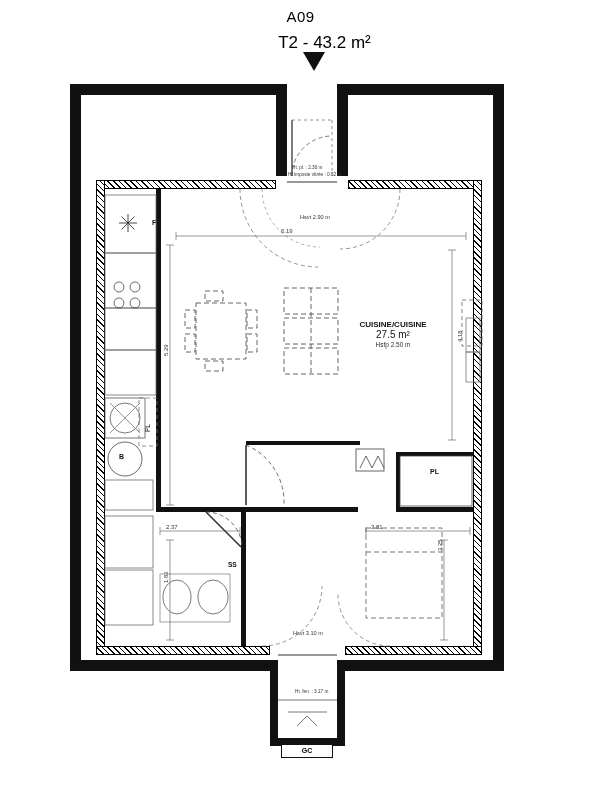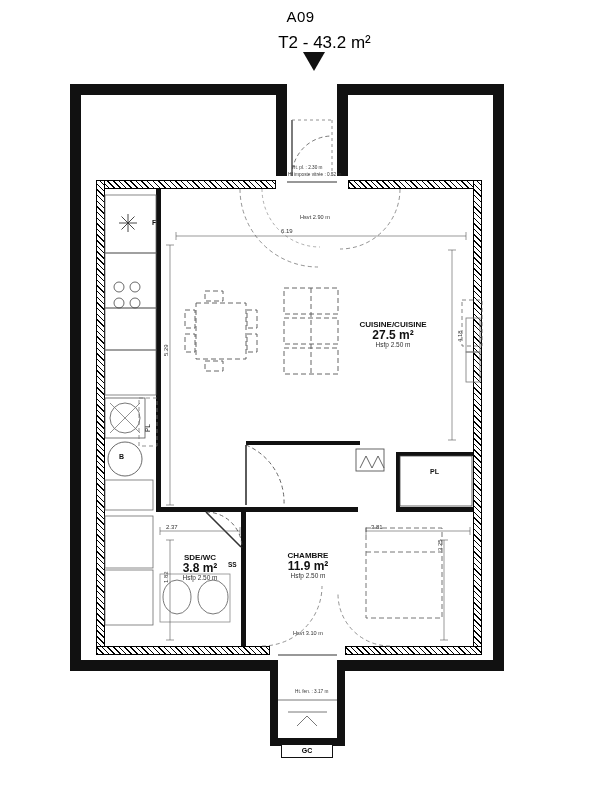--- a/index.html
+++ b/index.html
@@ -54,21 +54,21 @@
   .wall-thin { background: #111111; }
 
   
   .room-label {
     text-align: center;
     font-size: 8px;
     line-height: 10px;
     color: #111;
   }
   .room-label .nm { font-weight: bold; font-size: 8px; }
-  .room-label .ar { font-weight: bold; font-size: 12px; }
+  .room-label .ar { font-weight: normal; font-size: 10px; }
   .room-label .hs { font-size: 6.5px; color: #333; }
 
   .dim {
     font-size: 6px;
     color: #333333;
     white-space: nowrap;
   }
   .dim-v {
     font-size: 6px;
     color: #333333;
@@ -155,31 +155,21 @@
   <div class="abs wall-thin" style="left:246px; top:441px; width:114px; height:4px;"></div>
   <div class="abs wall-thin" style="left:396px; top:452px; width:77px; height:4px;"></div>
   <div class="abs wall-thin" style="left:396px; top:452px; width:4px; height:55px;"></div>
 
   <div class="abs room-label" style="left:339px; top:320px; width:108px;">
     <div class="nm">CUISINE/CUISINE</div>
     <div class="ar">27.5 m²</div>
     <div class="hs">Hsfp 2.50 m</div>
   </div>
 
-  <div class="abs room-label" style="left:258px; top:551px; width:100px;">
-    <div class="nm">CHAMBRE</div>
-    <div class="ar">11.9 m²</div>
-    <div class="hs">Hsfp 2.50 m</div>
-  </div>
-
-  <div class="abs room-label" style="left:158px; top:553px; width:84px;">
-    <div class="nm">SDE/WC</div>
-    <div class="ar">3.8 m²</div>
-    <div class="hs">Hsfp 2.50 m</div>
-  </div>
+
 
   <div class="abs dim" style="left:281px; top:228px;">6.19</div>
   <div class="abs dim-v" style="left:163px; top:356px;">5.29</div>
   <div class="abs dim-v" style="left:457px; top:342px;">4.18</div>
   <div class="abs dim" style="left:166px; top:524px;">2.37</div>
   <div class="abs dim-v" style="left:163px; top:583px;">1.82</div>
   <div class="abs dim" style="left:371px; top:524px;">3.81</div>
   <div class="abs dim-v" style="left:437px; top:551px;">3.25</div>
 
   <div class="abs note" style="left:292px; top:165px;">Ht. pl. : 2.30 m</div>

